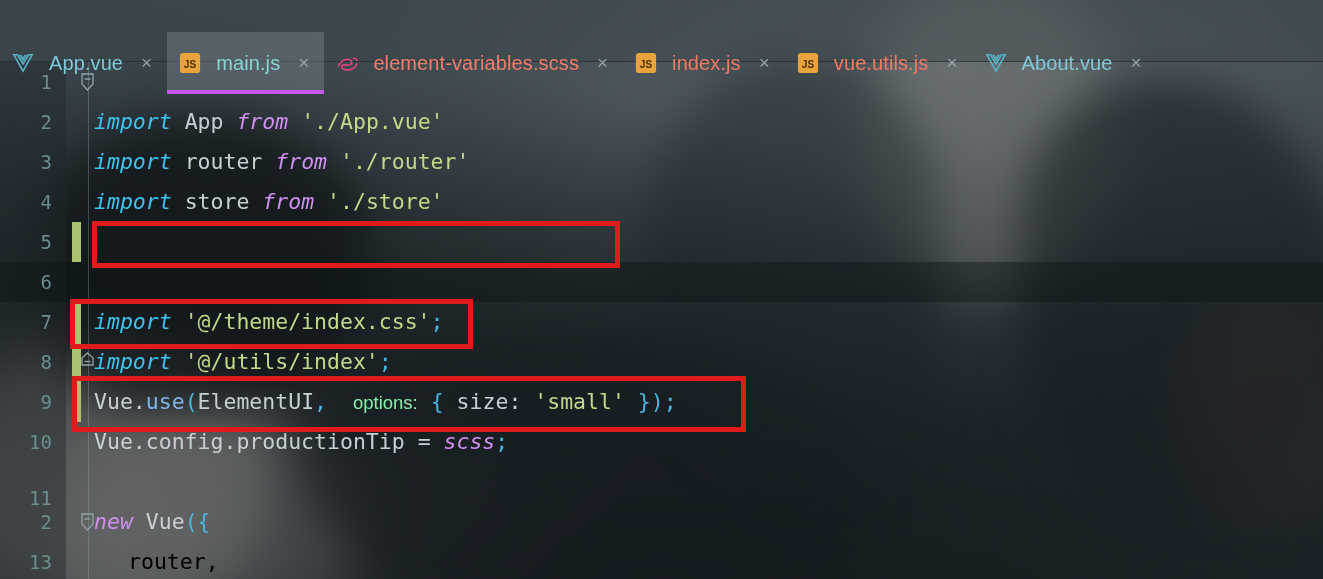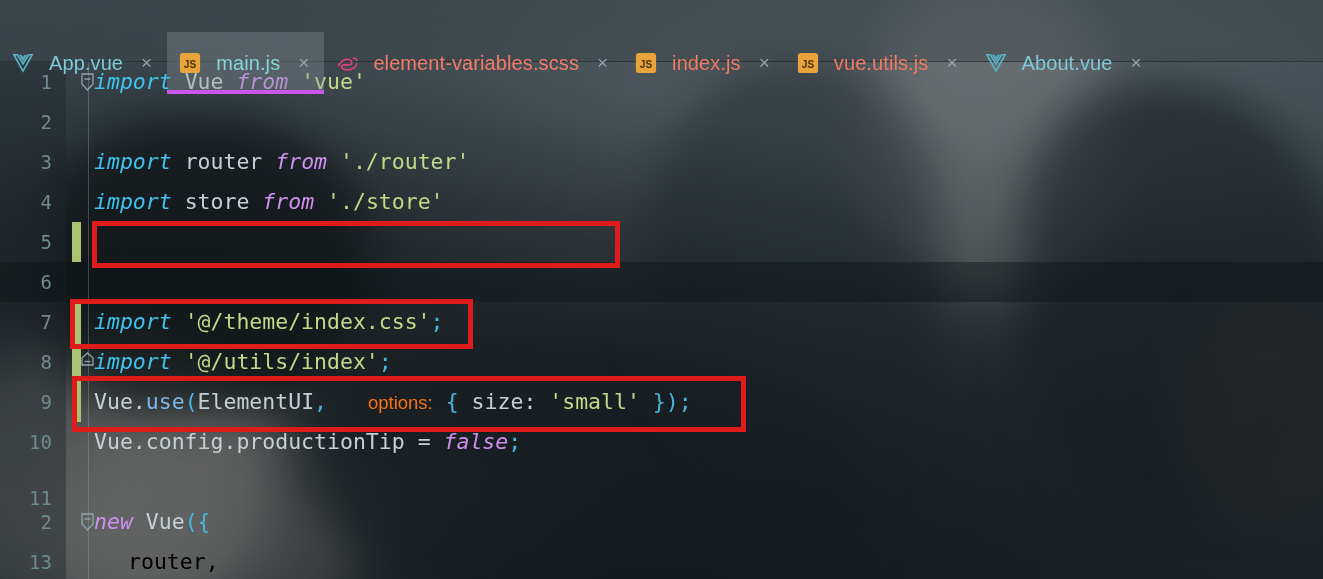--- a/index.html
+++ b/index.html
@@ -112,22 +112,22 @@
     font-size:21.5px; white-space:pre; letter-spacing:0px;
   }
   
   .kw   { color:#3ec2f0; font-style:italic; }      
   .kwm  { color:#cf8ff0; font-style:italic; }      
   .id   { color:#c6d0d4; }                          
   .str  { color:#c2d98a; }                          
   .fn   { color:#7fb5e8; }                          
   .punc { color:#48b6dd; }                          
   .pl   { color:#c6d0d4; }
-  .hint { color:#f97316; font-family:"Liberation Sans",sans-serif;
-          font-size:18.5px; font-style:normal;margin-left:15px; }
+  .hint { color:#86efac; font-family:"Liberation Sans",sans-serif;
+          font-size:18.5px; font-style:normal; }
 
   
   .foldmark{ position:absolute; left:80px; width:17px; height:40px; z-index:4; }
   .foldmark svg{ position:absolute; left:0; top:10px; }
 
   
   .redbox{
     position:absolute; z-index:9;
     border:5px solid #e01b1b;
     background:transparent;
@@ -222,31 +222,31 @@
 
   </div>
 
   <div id="editor">
 
     <div id="gutter"></div>
     <div id="foldline"></div>
 
     <div class="row" style="top:0px;">
       <span class="lineno">1</span>
-      <span class="code"><span class="kw">import</span> <span class="id">Vue</span> <span class="kwm">from</span> <span class="str">'vue'</span></span>
       <span class="foldmark">
         <svg width="15" height="20" viewBox="0 0 15 20">
             <path d="M2 2h11v10l-5.5 6L2 12z" fill="none" stroke="#8fa5ab" stroke-width="1.3"></path>
             <path d="M4.5 7h6" stroke="#8fa5ab" stroke-width="1.4"></path>
           </svg>
       </span>
     </div>
 
     <div class="row" style="top:40px;">
       <span class="lineno">2</span>
+      <span class="code"><span class="kw">import</span> <span class="id">App</span> <span class="kwm">from</span> <span class="str">'./App.vue'</span></span>
     </div>
 
     <div class="row" style="top:80px;">
       <span class="lineno">3</span>
       <span class="code"><span class="kw">import</span> <span class="id">router</span> <span class="kwm">from</span> <span class="str">'./router'</span></span>
     </div>
 
     <div class="row" style="top:120px;">
       <span class="lineno">4</span>
       <span class="code"><span class="kw">import</span> <span class="id">store</span> <span class="kwm">from</span> <span class="str">'./store'</span></span>
@@ -281,21 +281,21 @@
     </div>
 
     <div class="row" style="top:320px;">
       <span class="lineno">9</span>
       <span class="vcs"></span>
       <span class="code"><span class="id">Vue</span><span class="pl">.</span><span class="fn">use</span><span class="punc">(</span><span class="id">ElementUI</span><span class="punc">,</span>  <span class="hint">options:</span> <span class="punc">{</span> <span class="id">size</span><span class="pl">:</span> <span class="str">'small'</span> <span class="punc">}</span><span class="punc">)</span><span class="punc">;</span></span>
     </div>
 
     <div class="row" style="top:360px;padding-left:48px;">
       <span class="lineno">10</span>
-      <span class="code"><span class="id">Vue.config.productionTip</span> <span class="pl">=</span> <span class="kwm">false</span><span class="punc">;</span></span>
+      <span class="code"><span class="id">Vue.config.productionTip</span> <span class="pl">=</span> <span class="kwm">scss</span><span class="punc">;</span></span>
     </div>
 
     <div class="row" style="top:416px;">
       <span class="lineno">11</span>
       <span class="code"></span>
     </div>
 
     <div class="row" style="top:440px;">
       <span class="lineno">2</span>
       <span class="code"><span class="kwm">new</span> <span class="id">Vue</span><span class="punc">({</span></span>

